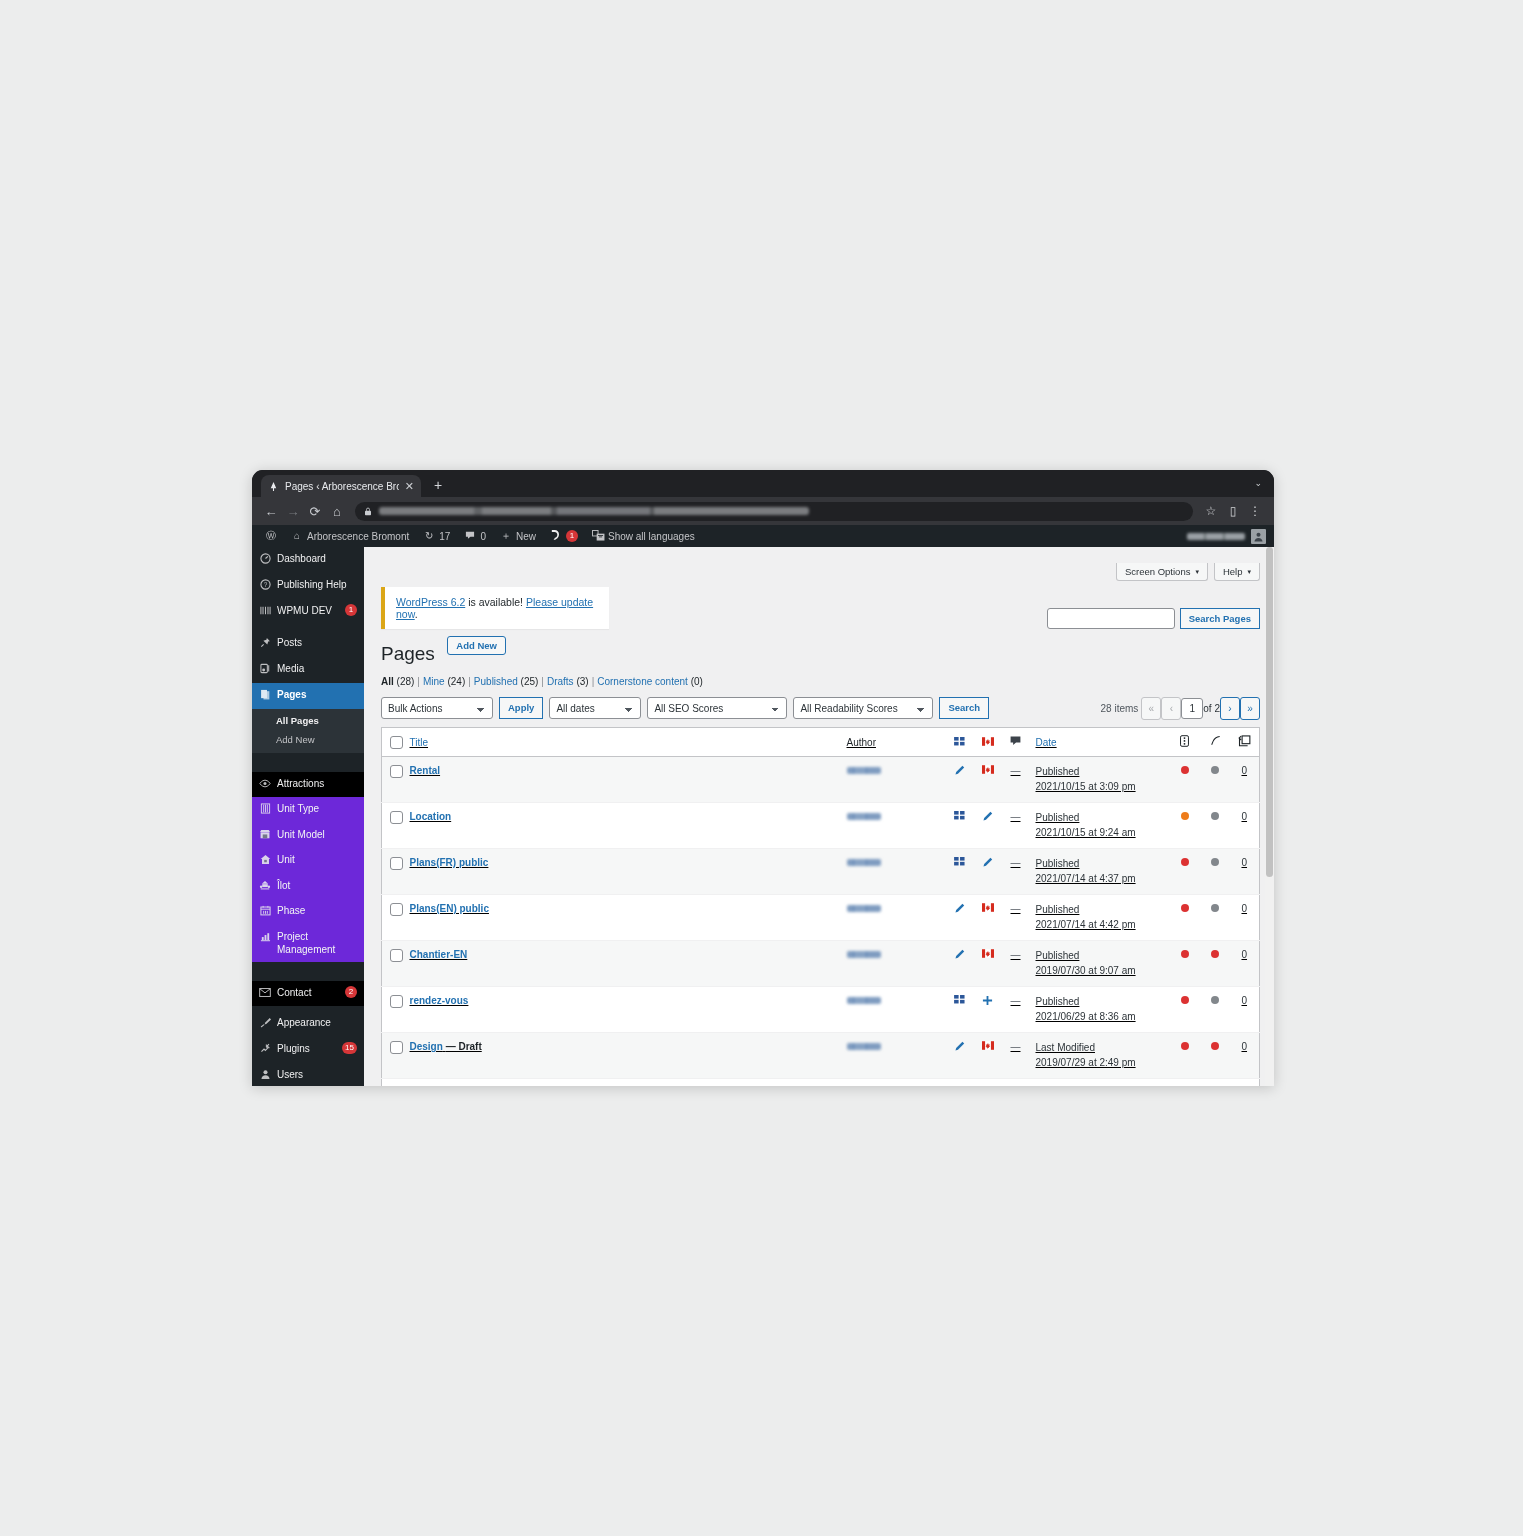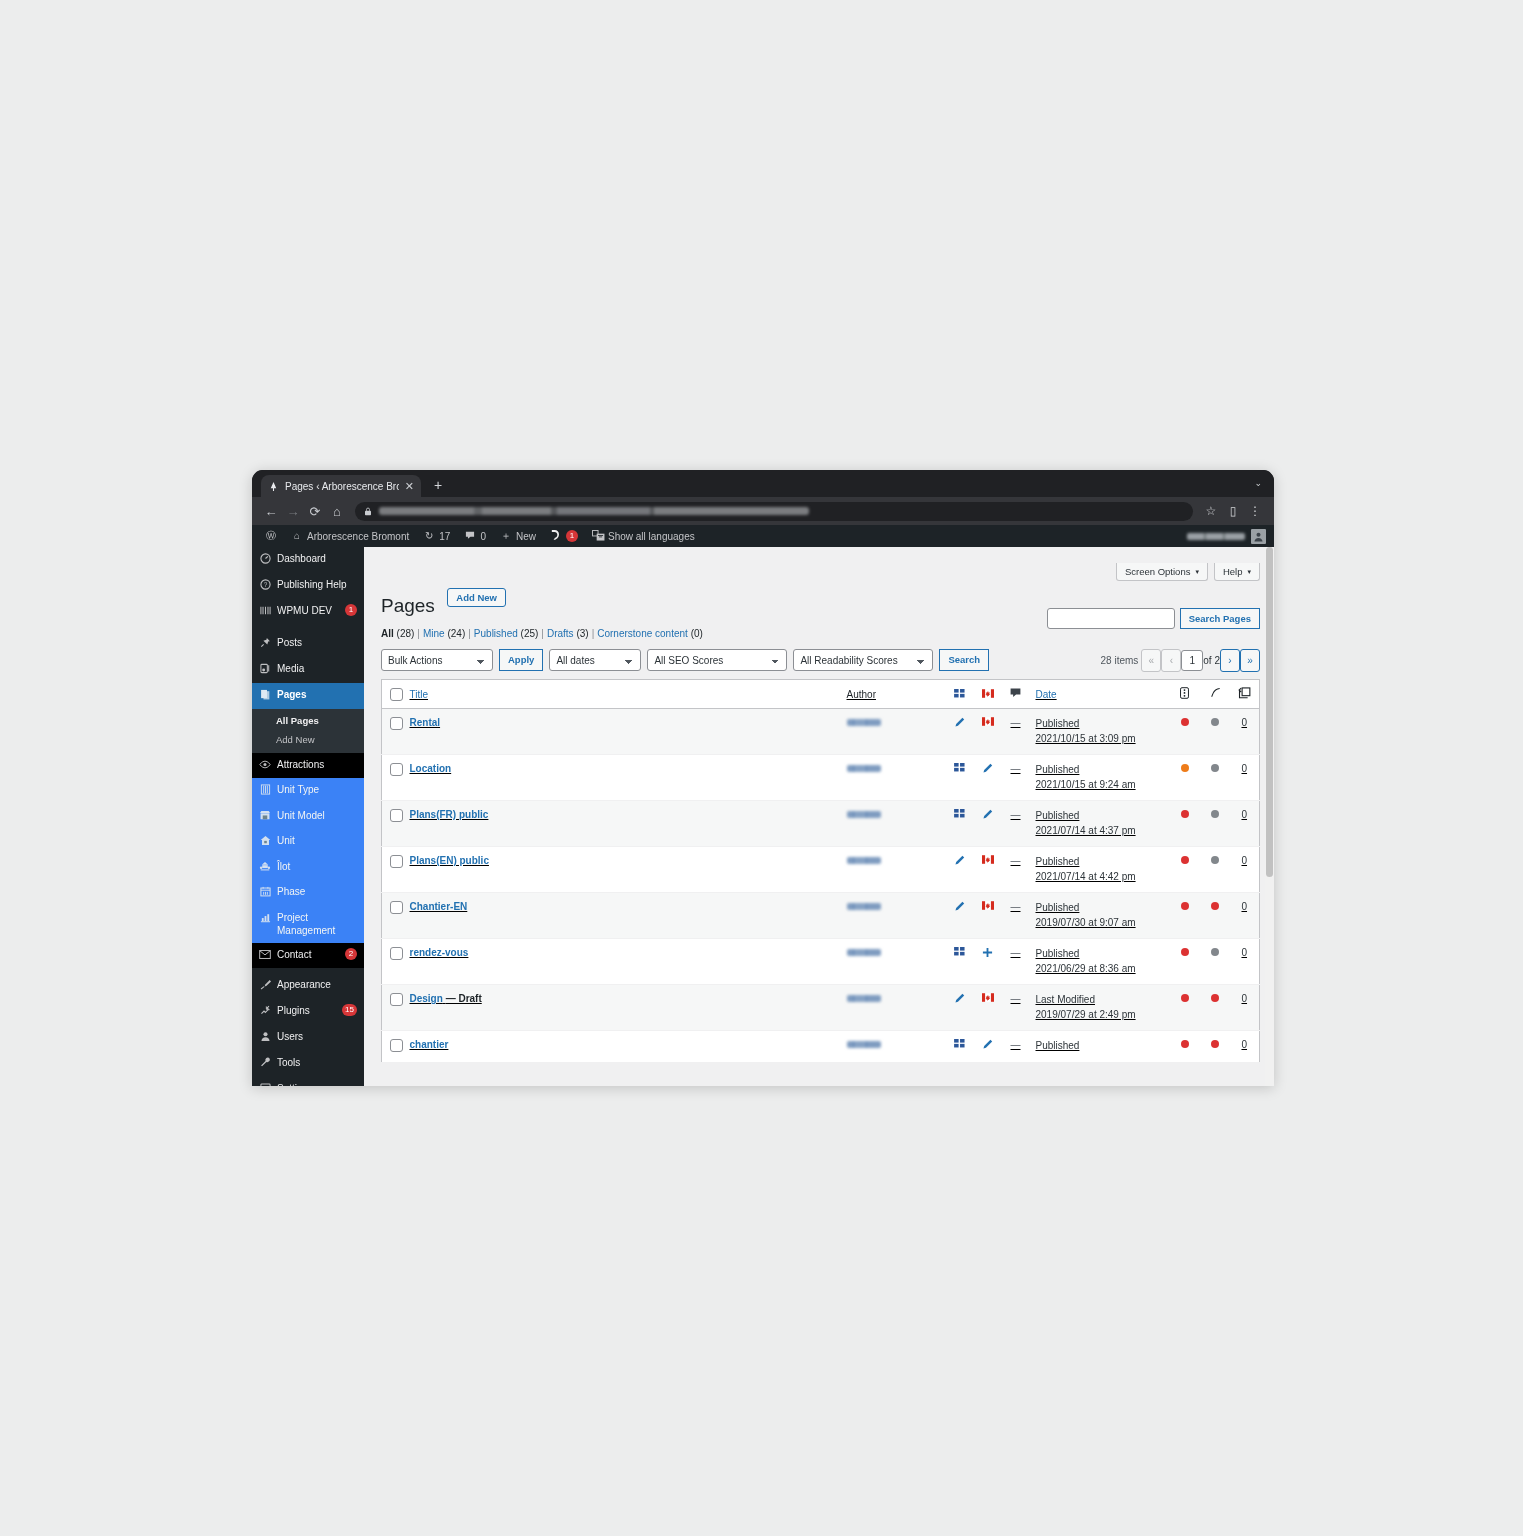--- a/index.html
+++ b/index.html
@@ -78,22 +78,22 @@
   .mi .mlbl{flex:1 1 auto;}
   .mi.current{background:#2271b1;color:#fff;font-weight:600;}
   .mi.current:after{
     content:"";position:absolute;right:-7px;top:50%;margin-top:-7px;
     border:7px solid transparent;border-left-color:#2271b1;
   }
   .submenu{background:#2c3338;padding:2px 0 4px 0;}
   .sub{color:#f0f0f1;font-size:9.5px;padding:4px 7px 4px 24px;}
   .sub.cur{font-weight:700;}
   .sub.dim{color:#c3c4c7;}
-  .mi.dark{background:#000;}
-  .greengroup{background:#3b82f6;}
+  .mi.dark{background:#000;margin-top:19px;}
+  .greengroup{background:#6d28d9;}
   .greengroup .mi{color:#f3f5f4;}
   .mi .badge{margin-left:3px;position:relative;top:-1px;}
 
   .wpcontent{flex:1 1 auto;background:#f0f0f1;position:relative;overflow:hidden;}
 
   
   .screenmeta{display:flex;justify-content:flex-end;gap:6px;padding:16px 14px 0 0;}
   .smbtn{
     background:#f6f7f7;border:1px solid #c3c4c7;border-top:none;border-radius:0 0 3px 3px;
     font-size:9.5px;color:#2c3338;padding:3px 8px;display:flex;align-items:center;gap:5px;
@@ -490,20 +490,23 @@
           <span class="caret">▾</span>
         </span>
         <span class="smbtn">
           <span>Help</span>
           <span class="caret">▾</span>
         </span>
       </div>
 
       <div class="wrap">
 
+        <div class="updnag">
+          <a>WordPress 6.2</a><span> is available! </span><a>Please update now</a><span>.</span>
+        </div>
 
         <div>
           <h1 class="pgtitle">Pages</h1>
           <span class="pagetitleaction">Add New</span>
         </div>
 
         <div class="subsubsub">
           <span><span class="cur">All</span> <span class="cnt">(28)</span></span><span class="sep">|</span><span><a>Mine</a> <span class="cnt">(24)</span></span><span class="sep">|</span><span><a>Published</a> <span class="cnt">(25)</span></span><span class="sep">|</span><span><a>Drafts</a> <span class="cnt">(3)</span></span><span class="sep">|</span><span><a>Cornerstone content</a> <span class="cnt">(0)</span></span>
         </div>
 

